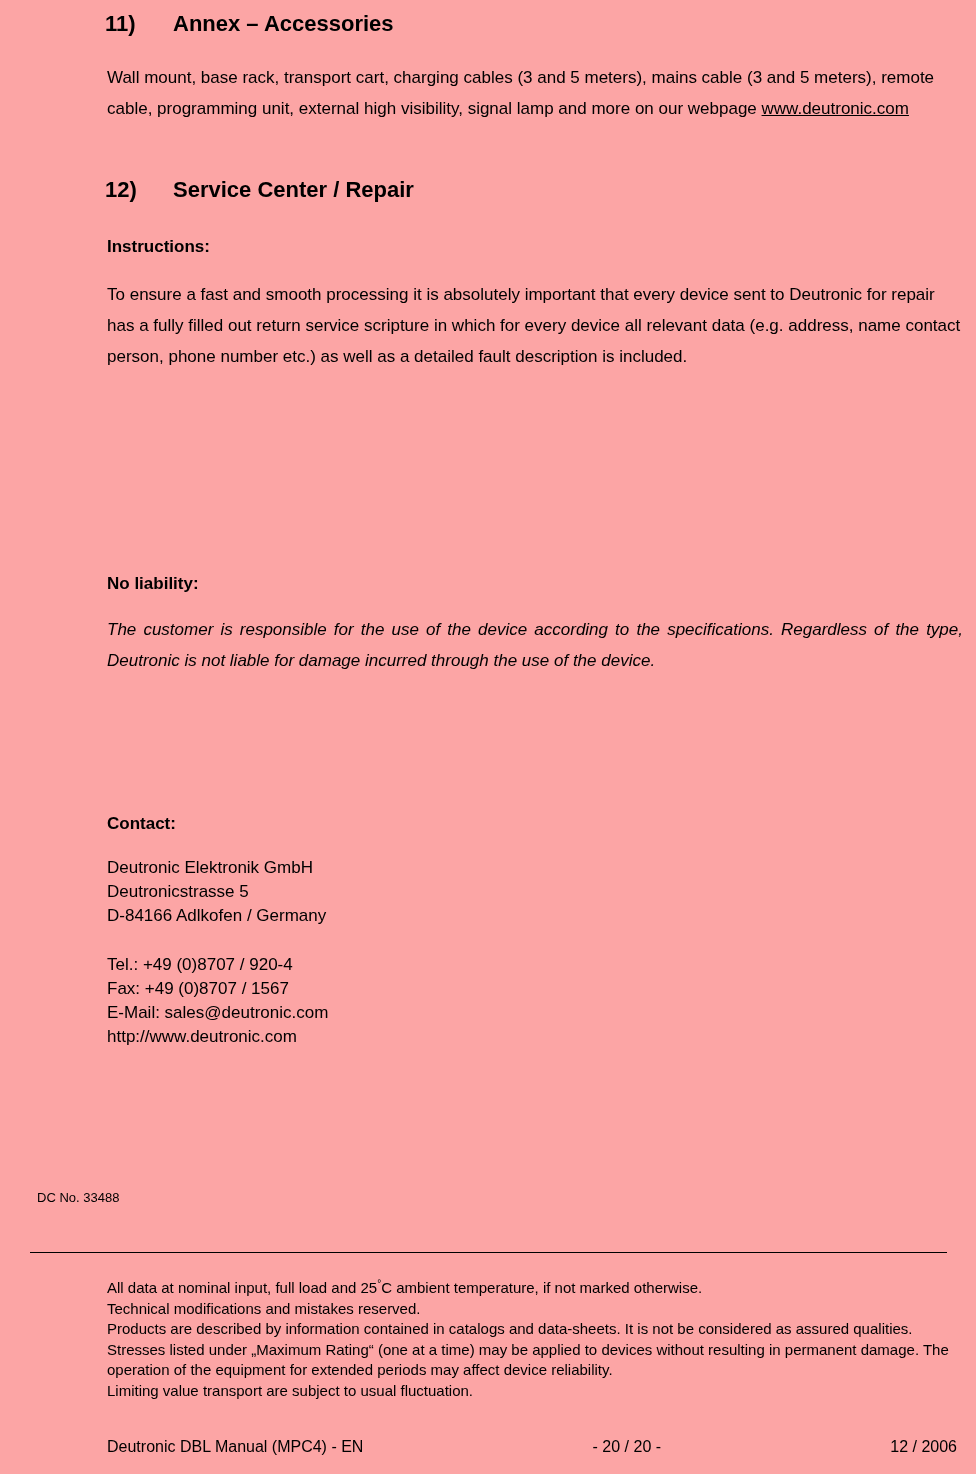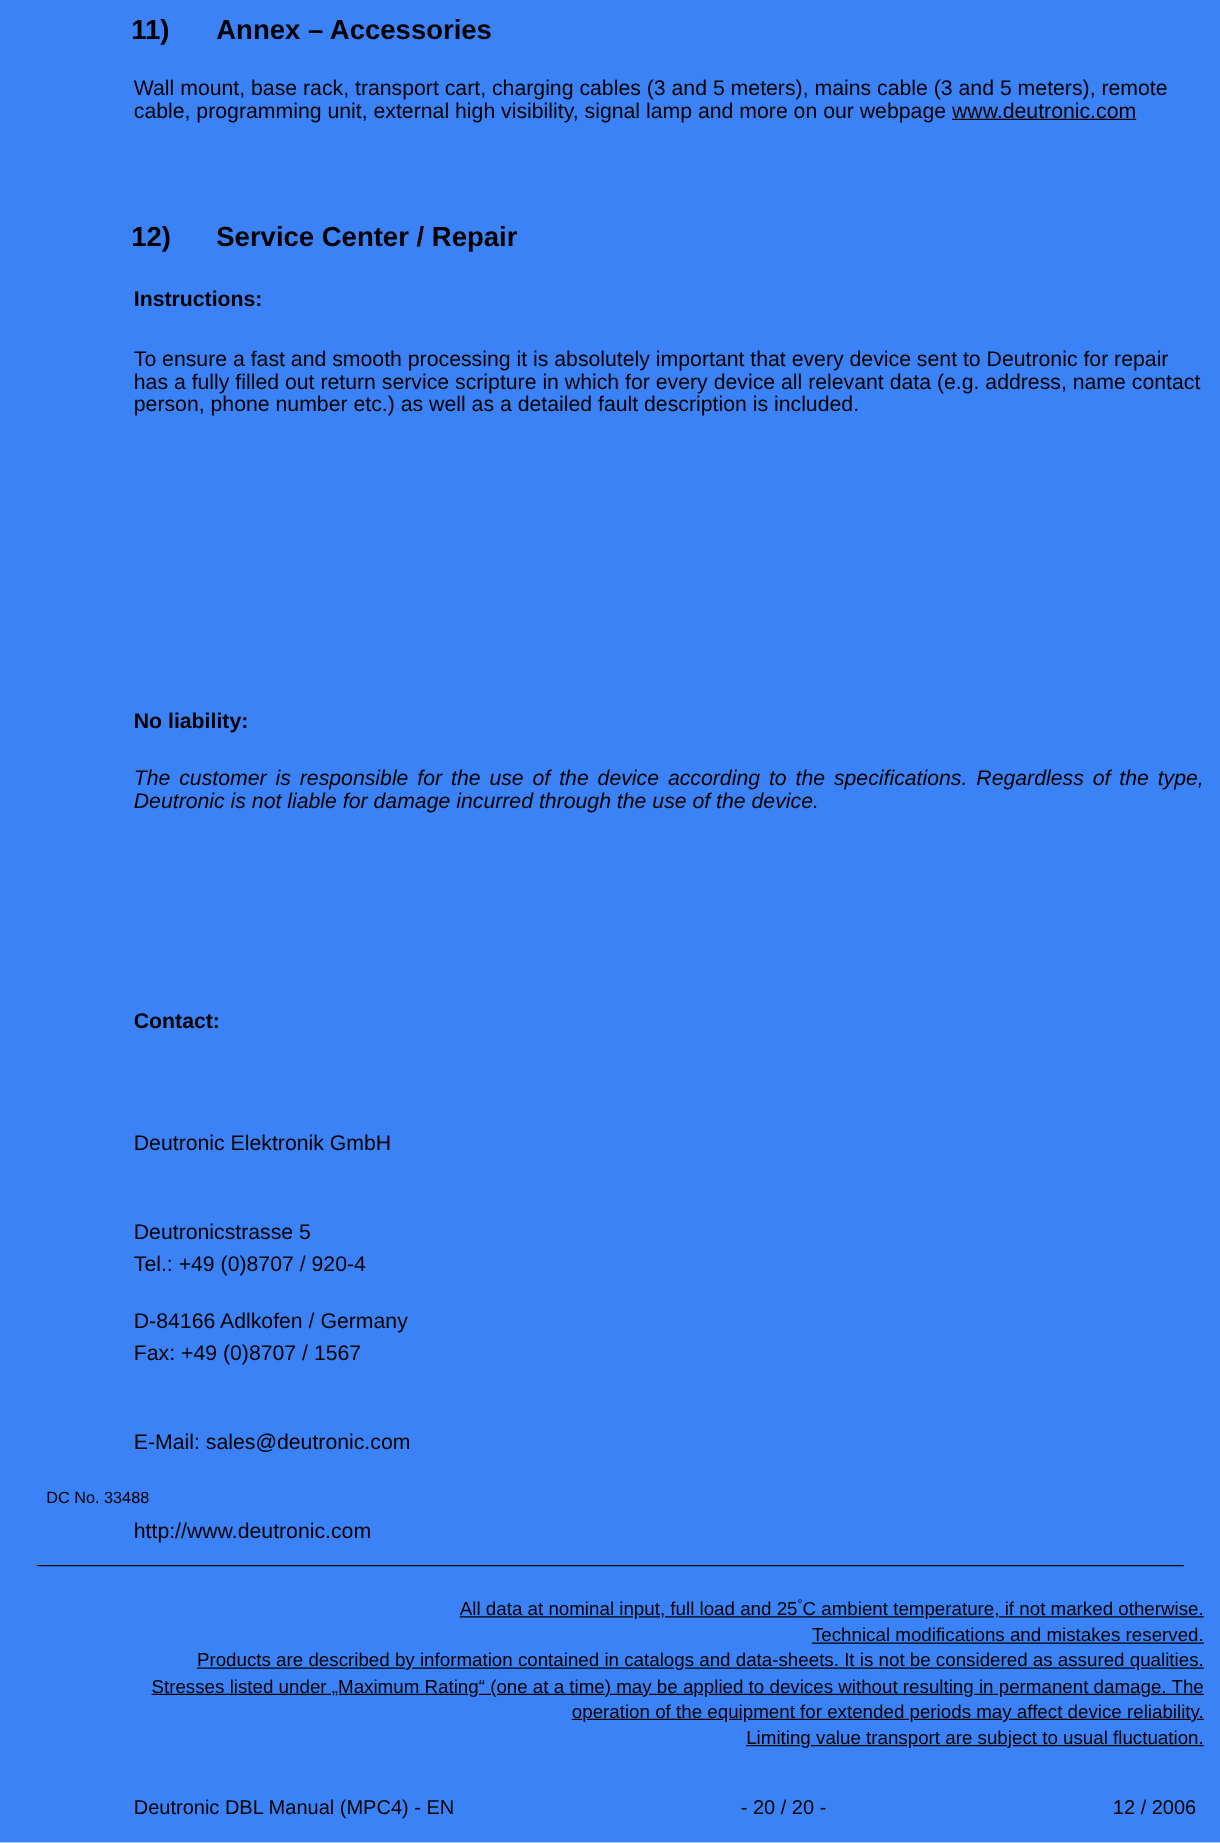--- a/index.html
+++ b/index.html
@@ -4,58 +4,57 @@
 <style>
   html, body {
     margin: 0;
     padding: 0;
     background: #ffffff;
   }
   .page {
     position: relative;
     width: 976px;
     height: 1474px;
-    background: #3b82f6;
+    background: #fca5a5;
     color: #000000;
     font-family: "Liberation Sans", "DejaVu Sans", sans-serif;
     overflow: hidden;
   }
   .abs { position: absolute; }
   .h-section {
     display: flex;
     font-size: 22px;
     font-weight: bold;
     line-height: 27px;
   }
   .h-num { flex: 0 0 auto; width: 68px; }
   .body-text {
     font-size: 17px;
-    line-height: 18px;
+    line-height: 31px;
   }
   .bold { font-weight: bold; }
   .justify { text-align: justify; }
   .link {
     color: #000000;
     text-decoration: underline;
     cursor: pointer;
   }
   .link-bi {
     color: #000000;
     font-weight: bold;
     font-style: italic;
     text-decoration: underline;
     cursor: pointer;
   }
   .italic { font-style: italic; }
-  .lines div { line-height: 24px; font-size: 17px; margin-top: 47px; }
+  .lines div { line-height: 24px; font-size: 17px; }
   .disclaimer {
     font-size: 15px;
     line-height: 20.5px;
-    text-align: right;
-    text-decoration: underline;
+    text-align: left;
   }
   .disclaimer sup {
     font-size: 10px;
     line-height: 0;
   }
   .rule {
     border-top: 1px solid #000000;
     height: 0;
   }
   .footer-row {

